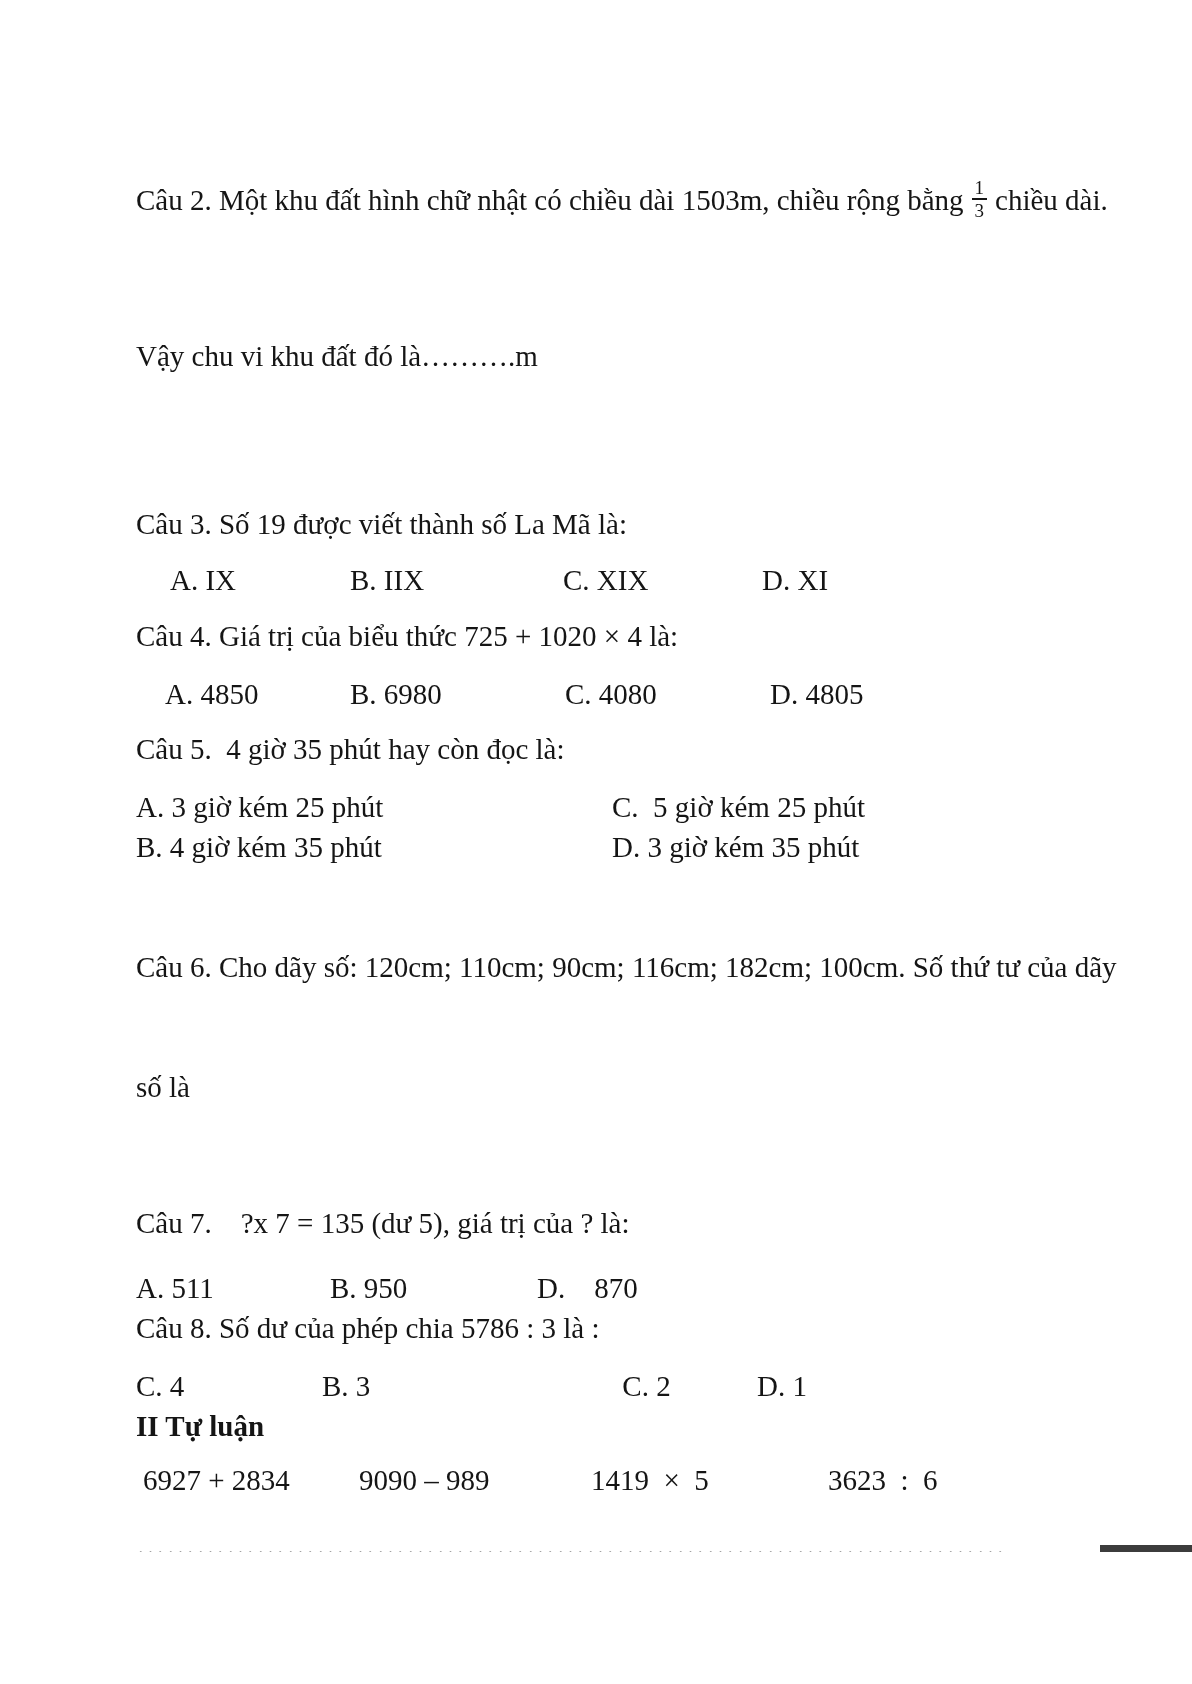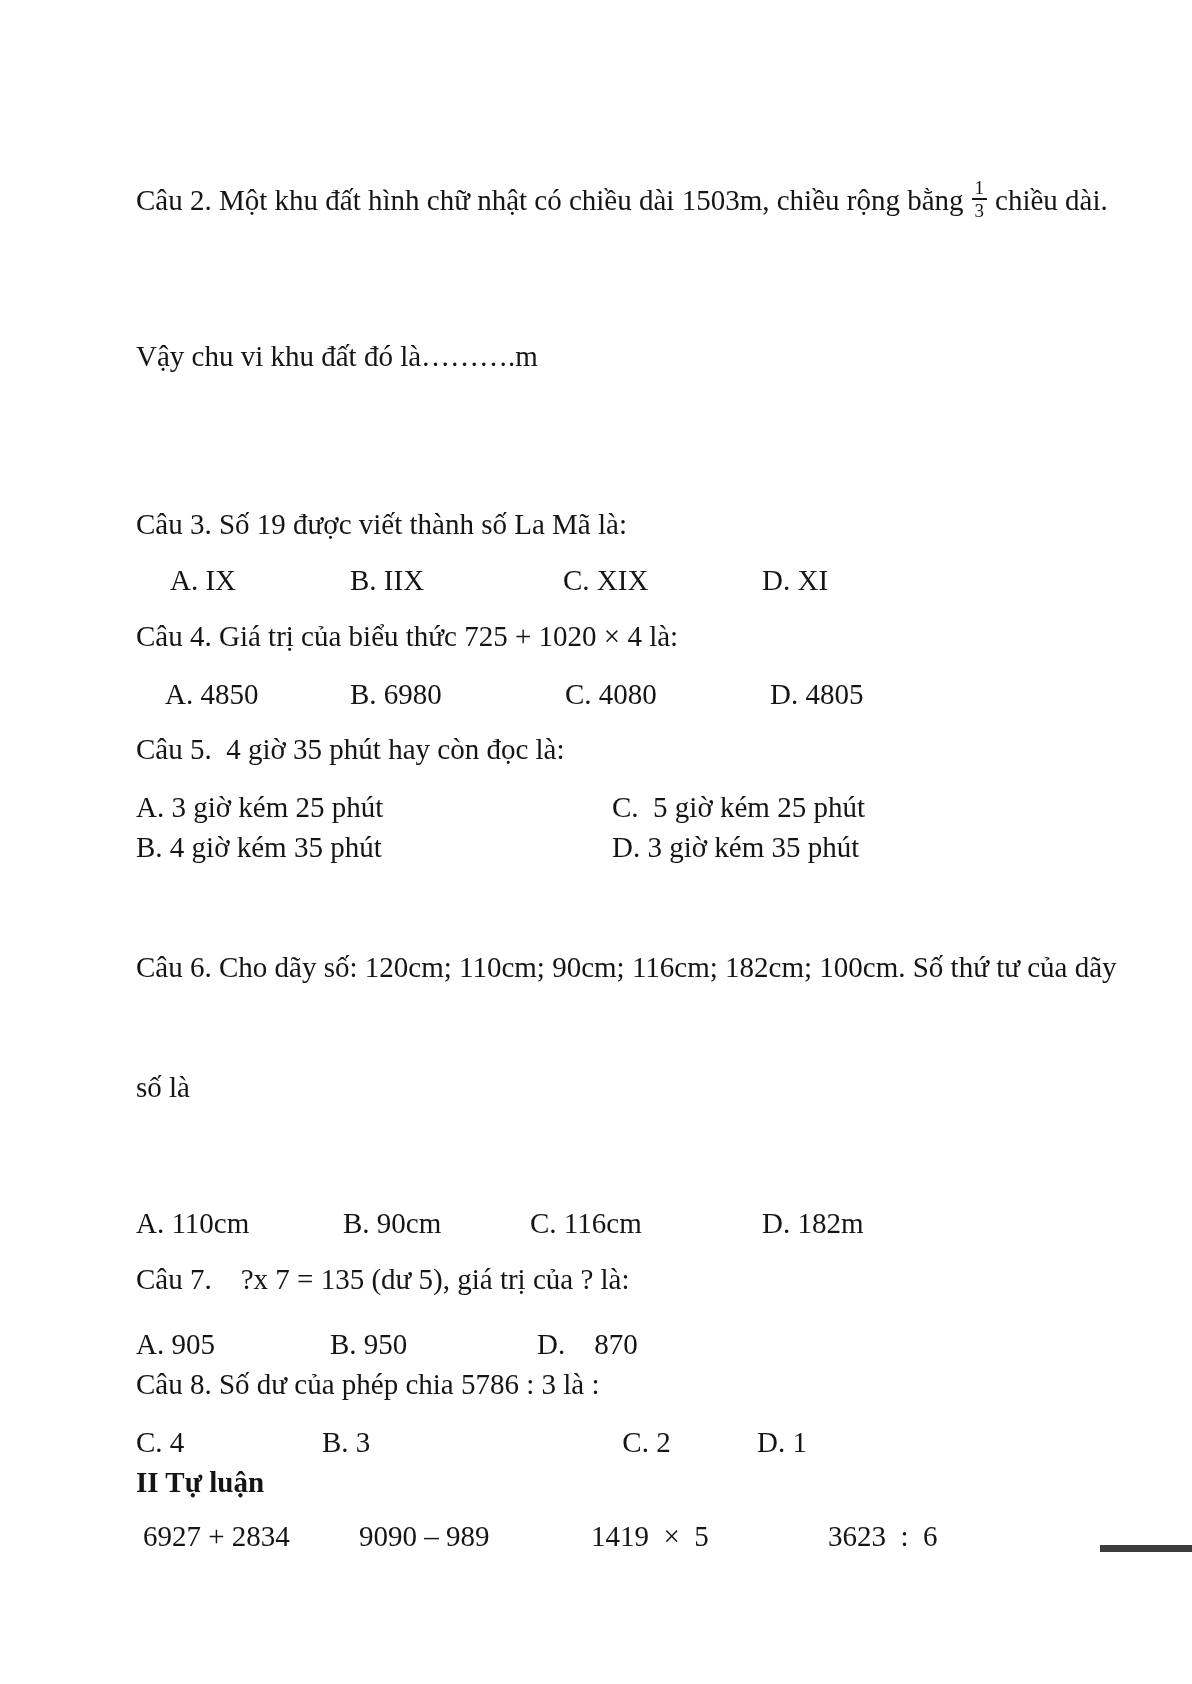--- a/index.html
+++ b/index.html
@@ -137,30 +137,24 @@
   </div>
   <div class="opts opts-2col mb0">
     <span>B. 4 giờ kém 35 phút</span>
     <span>D. 3 giờ kém 35 phút</span>
   </div>
 
   <div class="para mb16">
     <div>Câu 6. Cho dãy số: 120cm; 110cm; 90cm; 116cm; 182cm; 100cm. Số thứ tư của dãy</div>
     <div>số là</div>
   </div>
-  <div class="opts opts-q6 mb16">
-    <span>A. 110cm</span>
-    <span>B. 90cm</span>
-    <span>C. 116cm</span>
-    <span>D. 182m</span>
-  </div>
 
   <div class="para mb17">Câu 7.    ?x 7 = 135 (dư 5), giá trị của ? là:</div>
   <div class="opts opts-q7 mb0">
-    <span>A. 905</span>
+    <span>A. 511</span>
     <span>B. 950</span>
     <span>D.    870</span>
   </div>
 
   <div class="para mb18">Câu 8. Số dư của phép chia 5786 : 3 là :</div>
   <div class="opts opts-q8 mb0">
     <span>C. 4</span>
     <span>B. 3</span>
     <span>C. 2</span>
     <span>D. 1</span>

